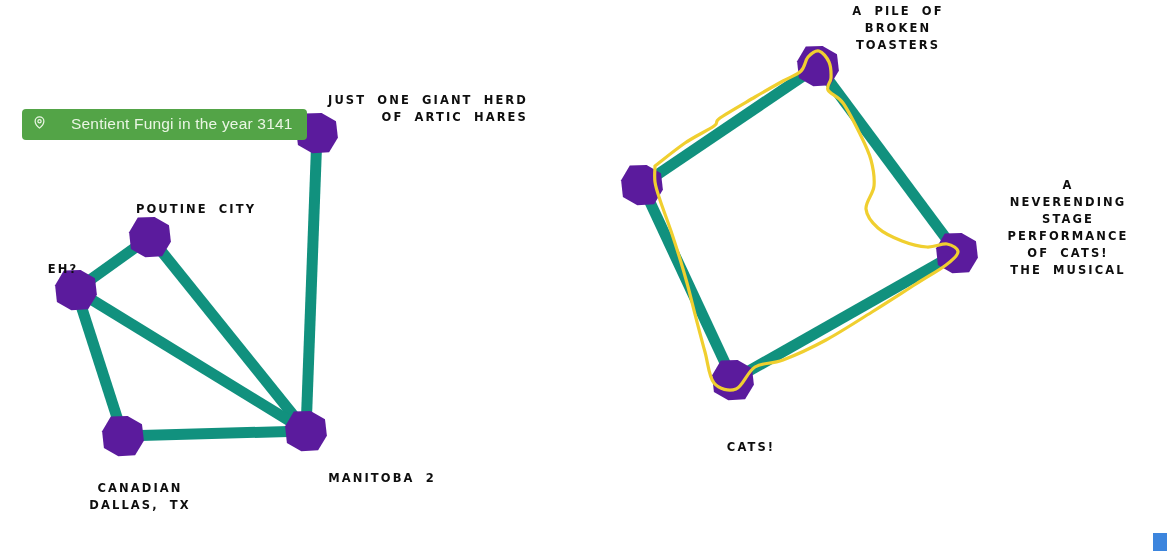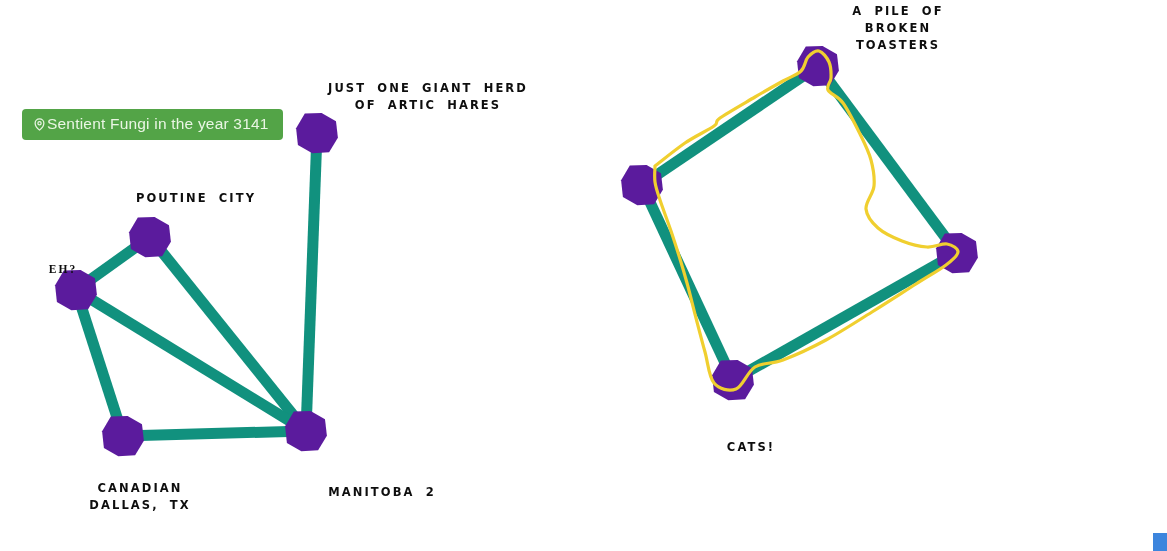--- a/index.html
+++ b/index.html
@@ -4,21 +4,21 @@
 <style>
   html,body{margin:0;padding:0;background:#ffffff;}
   .stage{position:relative;width:1167px;height:551px;background:#ffffff;overflow:hidden;
          font-family:"DejaVu Sans",sans-serif;}
   #graph-svg{position:absolute;left:0;top:0;}
   .labels-layer{position:absolute;left:0;top:0;width:100%;height:100%;pointer-events:none;}
   .node-label{position:absolute;transform:translate(-50%,-50%);
       font-family:"DejaVu Sans",sans-serif;font-weight:bold;font-size:11.5px;
       letter-spacing:2.1px;word-spacing:5px;line-height:17px;color:#0e0e0e;
       text-align:center;white-space:pre-line;}
-  .badge{position:absolute;left:22px;top:109px;display:flex;align-items:center;gap:0;
+  .badge{position:absolute;left:22px;top:109px;display:flex;align-items:flex-start;gap:24px;
       background:#53A447;color:#EAF6E4;font-size:15.5px;letter-spacing:.2px;
       padding:6px 14px 7px 10px;border-radius:4px;
       font-family:"Liberation Sans",sans-serif;}
   .badge .pin{display:flex;align-items:center;}
   .corner-fragment{position:absolute;right:0;bottom:0;width:14px;height:18px;background:#3C85DD;}
 </style>
 </head>
 <body>
 
 <div class="stage">
@@ -43,30 +43,33 @@
         <line x1="733" y1="380" x2="957" y2="253" stroke="#11917E" stroke-width="11"></line>
         <polygon points="838.9,70.8 830.1,85.3 813.3,86.3 798.9,78.0 797.1,61.2 805.8,46.5 822.6,45.9 837.0,54.2" fill="#5B1B9D"></polygon>
         <polygon points="662.9,189.8 654.1,204.3 637.3,205.3 622.9,197.0 621.1,180.2 629.8,165.5 646.6,164.9 661.0,173.2" fill="#5B1B9D"></polygon>
         <polygon points="977.9,257.8 969.1,272.3 952.3,273.3 937.9,265.0 936.1,248.2 944.8,233.5 961.6,232.9 976.0,241.2" fill="#5B1B9D"></polygon>
         <polygon points="753.9,384.8 745.1,399.3 728.3,400.3 713.9,392.0 712.1,375.2 720.8,360.5 737.6,359.9 752.0,368.2" fill="#5B1B9D"></polygon>
         <path d="M 655 166 C 660.0 162.2, 675.2 149.7, 685 143 C 694.8 136.3, 708.2 130.2, 714 126 C 719.8 121.8, 713.2 122.8, 720 118 C 726.8 113.2, 744.5 103.2, 755 97 C 765.5 90.8, 775.3 85.3, 783 81 C 790.7 76.7, 796.8 75.0, 801 71 C 805.2 67.0, 805.0 60.3, 808 57 C 811.0 53.7, 815.5 50.2, 819 51 C 822.5 51.8, 827.0 57.5, 829 62 C 831.0 66.5, 831.2 73.3, 831 78 C 830.8 82.7, 826.0 85.8, 828 90 C 830.0 94.2, 837.7 95.7, 843 103 C 848.3 110.3, 855.3 124.5, 860 134 C 864.7 143.5, 868.7 151.3, 871 160 C 873.3 168.7, 874.8 177.8, 874 186 C 873.2 194.2, 865.3 202.0, 866 209 C 866.7 216.0, 872.0 222.7, 878 228 C 884.0 233.3, 893.8 237.8, 902 241 C 910.2 244.2, 919.5 246.5, 927 247 C 934.5 247.5, 941.8 243.2, 947 244 C 952.2 244.8, 958.2 248.5, 958 252 C 957.8 255.5, 953.0 259.7, 946 265 C 939.0 270.3, 928.3 276.2, 916 284 C 903.7 291.8, 887.0 302.7, 872 312 C 857.0 321.3, 840.8 332.0, 826 340 C 811.2 348.0, 794.8 355.5, 783 360 C 771.2 364.5, 762.8 362.2, 755 367 C 747.2 371.8, 742.8 386.3, 736 389 C 729.2 391.7, 719.2 389.2, 714 383 C 708.8 376.8, 708.0 362.8, 705 352 C 702.0 341.2, 699.0 329.5, 696 318 C 693.0 306.5, 689.7 292.8, 687 283 C 684.3 273.2, 682.7 267.7, 680 259 C 677.3 250.3, 674.3 240.8, 671 231 C 667.7 221.2, 662.7 208.2, 660 200 C 657.3 191.8, 655.8 187.7, 655 182 C 654.2 176.3, 655.0 168.7, 655 166" fill="none" stroke="#F0CF2F" stroke-width="3.2" stroke-linecap="round" stroke-linejoin="round"></path>
       </g>
     </svg>
 
   <div class="labels-layer" id="labels-layer">
-      <div class="node-label" style="left: 196px; top: 198px; color: rgb(14, 14, 14);">POUTINE CITY</div>
-      <div class="node-label" style="left: 63px; top: 269px; color: rgb(14, 14, 14); font-family: Liberation Serif, serif;">EH?</div>
-      <div class="node-label" style="left: 428px; top: 97px; color: rgb(14, 14, 14);">JUST ONE GIANT HERD
+      <div class="node-label" style="left: 196px; top: 209px; color: rgb(14, 14, 14);">POUTINE CITY</div>
+      <div class="node-label" style="left: 63px; top: 269px; color: rgb(14, 14, 14);">EH?</div>
+      <div class="node-label" style="left: 428px; top: 109px; color: rgb(14, 14, 14); text-align: right;">JUST ONE GIANT HERD
 OF ARTIC HARES</div>
       <div class="node-label" style="left: 104px; top: 497px; color: rgb(14, 14, 14); margin-left: 36px;">CANADIAN
 DALLAS, TX</div>
-      <div class="node-label" style="left: 382px; top: 492px; color: rgb(14, 14, 14);">MANITOBA 2</div>
+      <div class="node-label" style="left: 382px; top: 478px; color: rgb(14, 14, 14);">MANITOBA 2</div>
       <div class="node-label" style="left: 866px; top: 28px; color: rgb(14, 14, 14); margin-left: 32px;">A PILE OF
 BROKEN
 TOASTERS</div>
+      <div class="node-label" style="left: 1068px; top: 228px; color: rgb(14, 14, 14);">A NEVERENDING STAGE
+PERFORMANCE OF CATS!
+THE MUSICAL</div>
       <div class="node-label" style="left: 751px; top: 447px; color: rgb(14, 14, 14);">CATS!</div>
     </div>
 
   <div class="badge" style="background: rgb(83, 164, 71); color: rgb(234, 246, 228);">
     <span class="pin">
       <svg width="15" height="15" viewBox="0 0 24 24" fill="none" stroke="#EAF6E4" stroke-width="2" stroke-linecap="round" stroke-linejoin="round">
         <path d="M12 21s-7-5.6-7-11a7 7 0 0 1 14 0c0 5.4-7 11-7 11z"></path>
         <circle cx="12" cy="10" r="2.6"></circle>
       </svg>
     </span>

